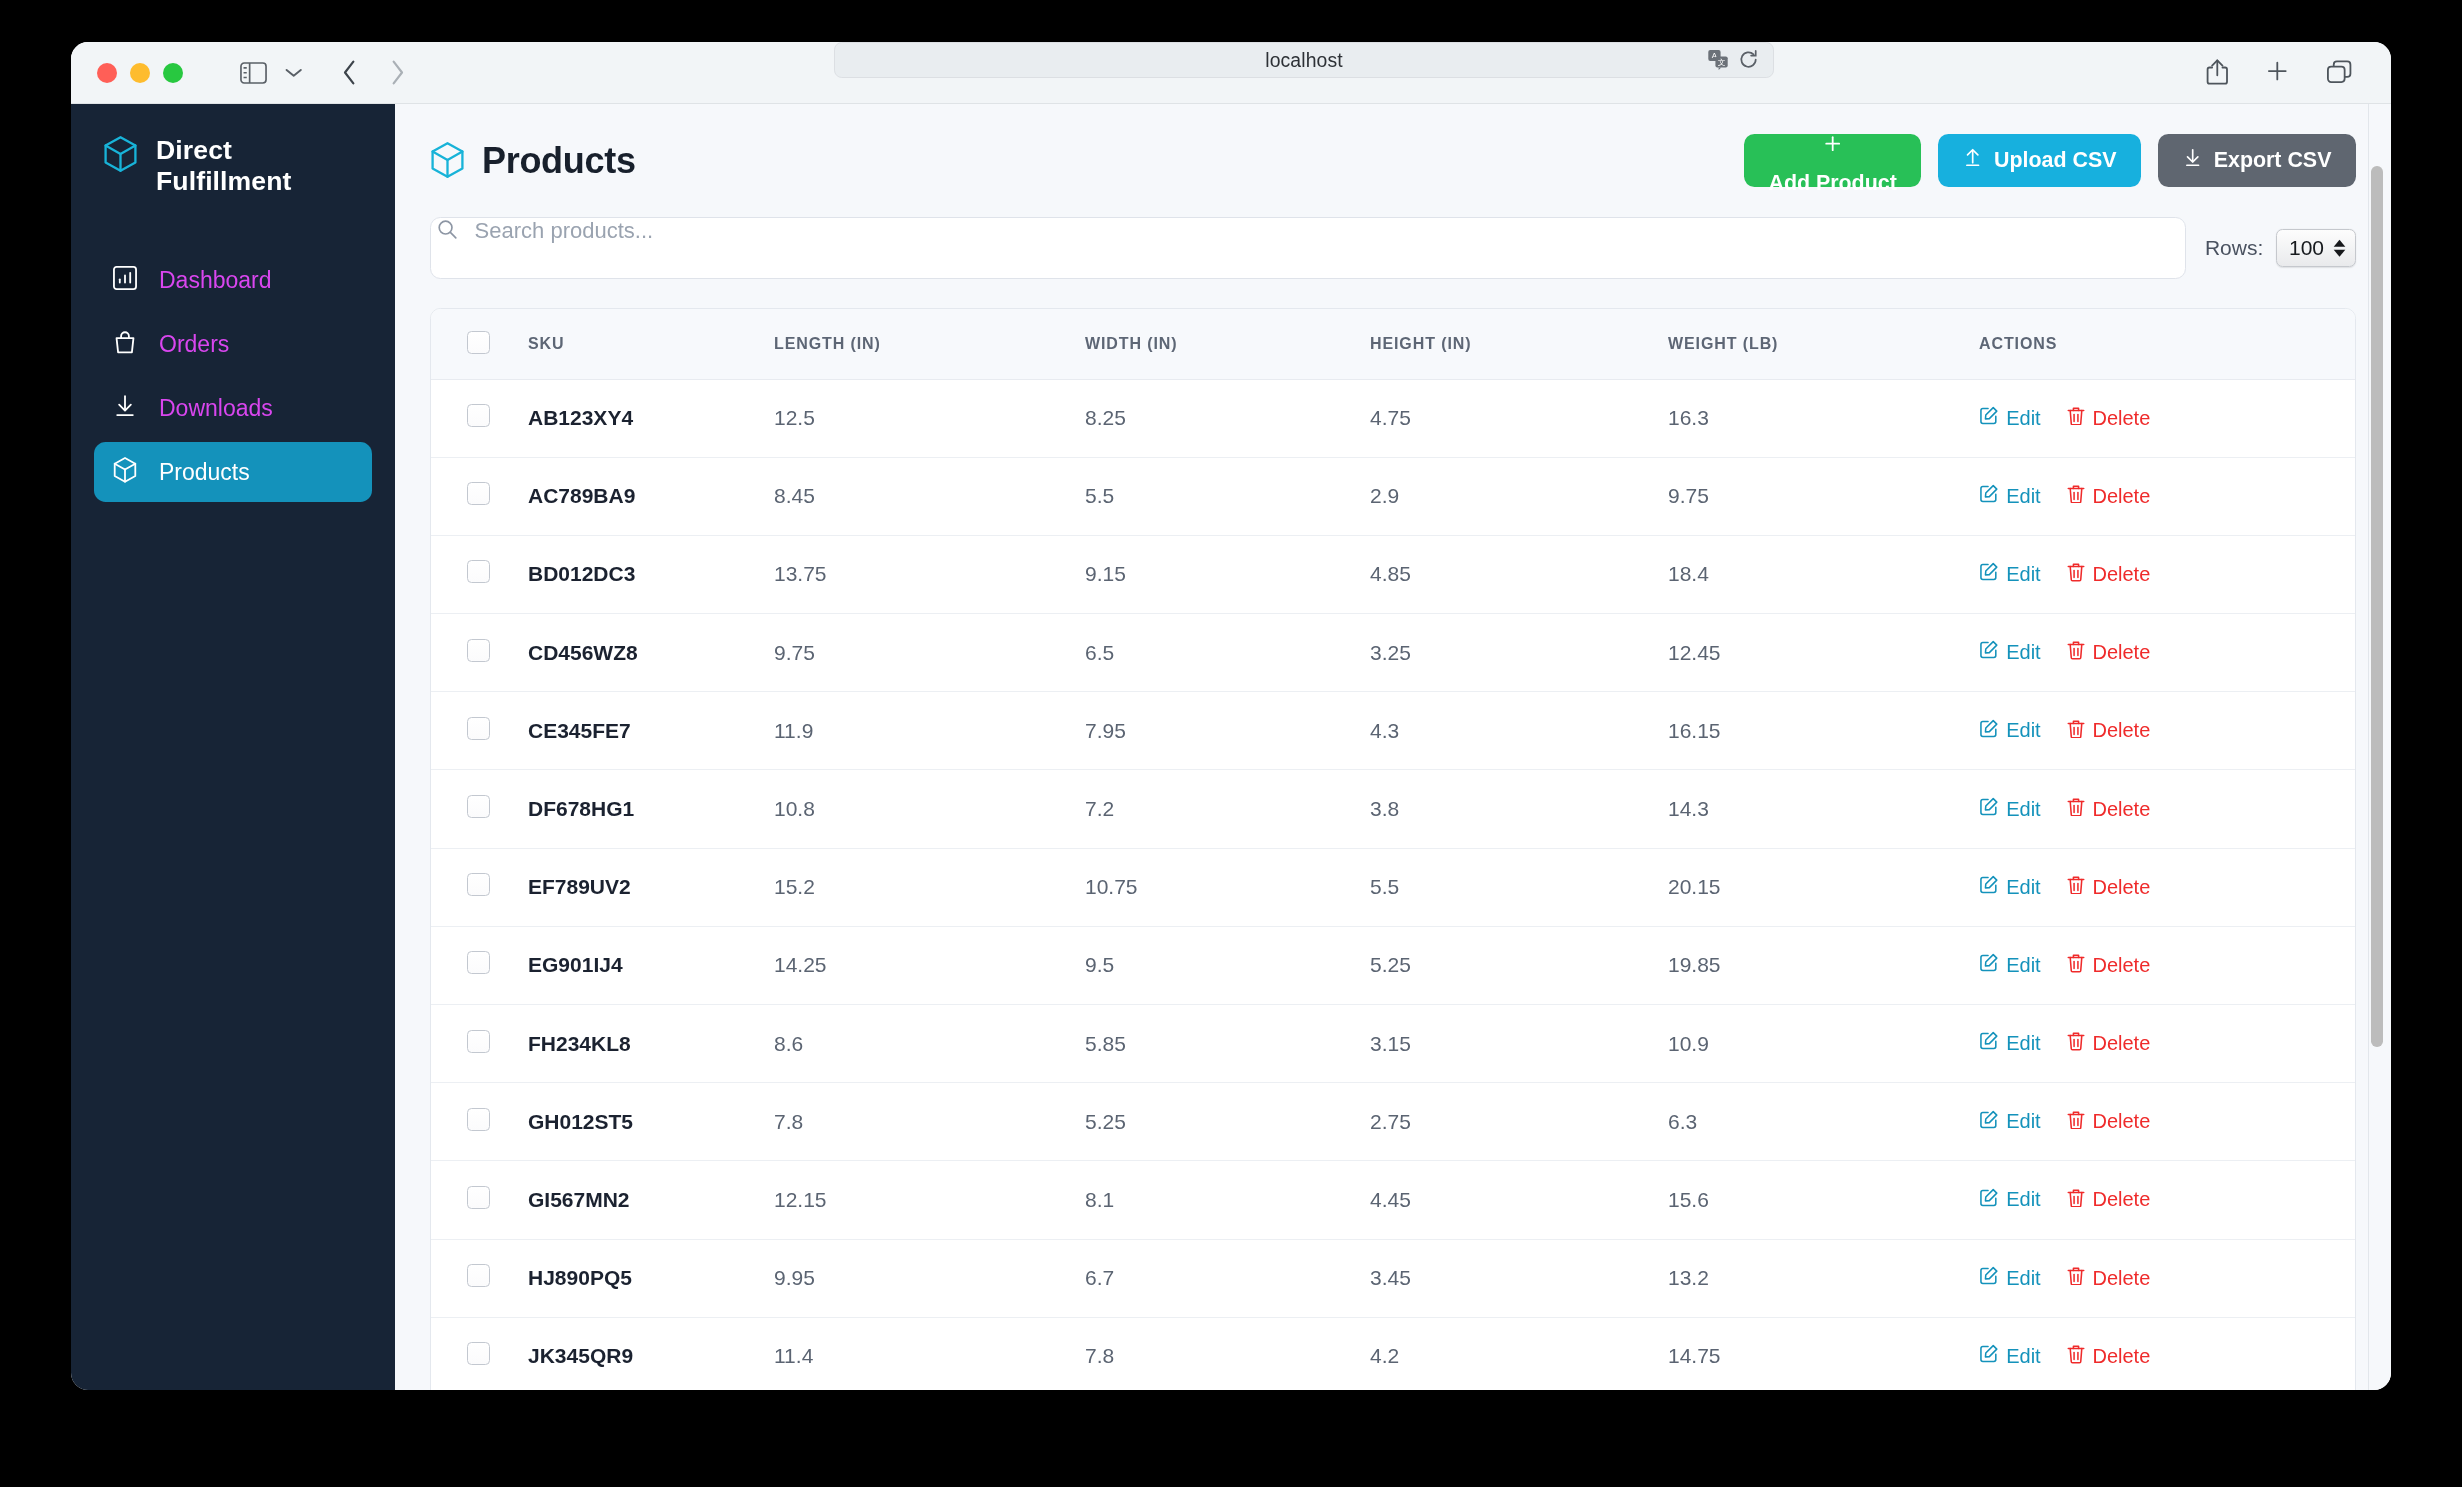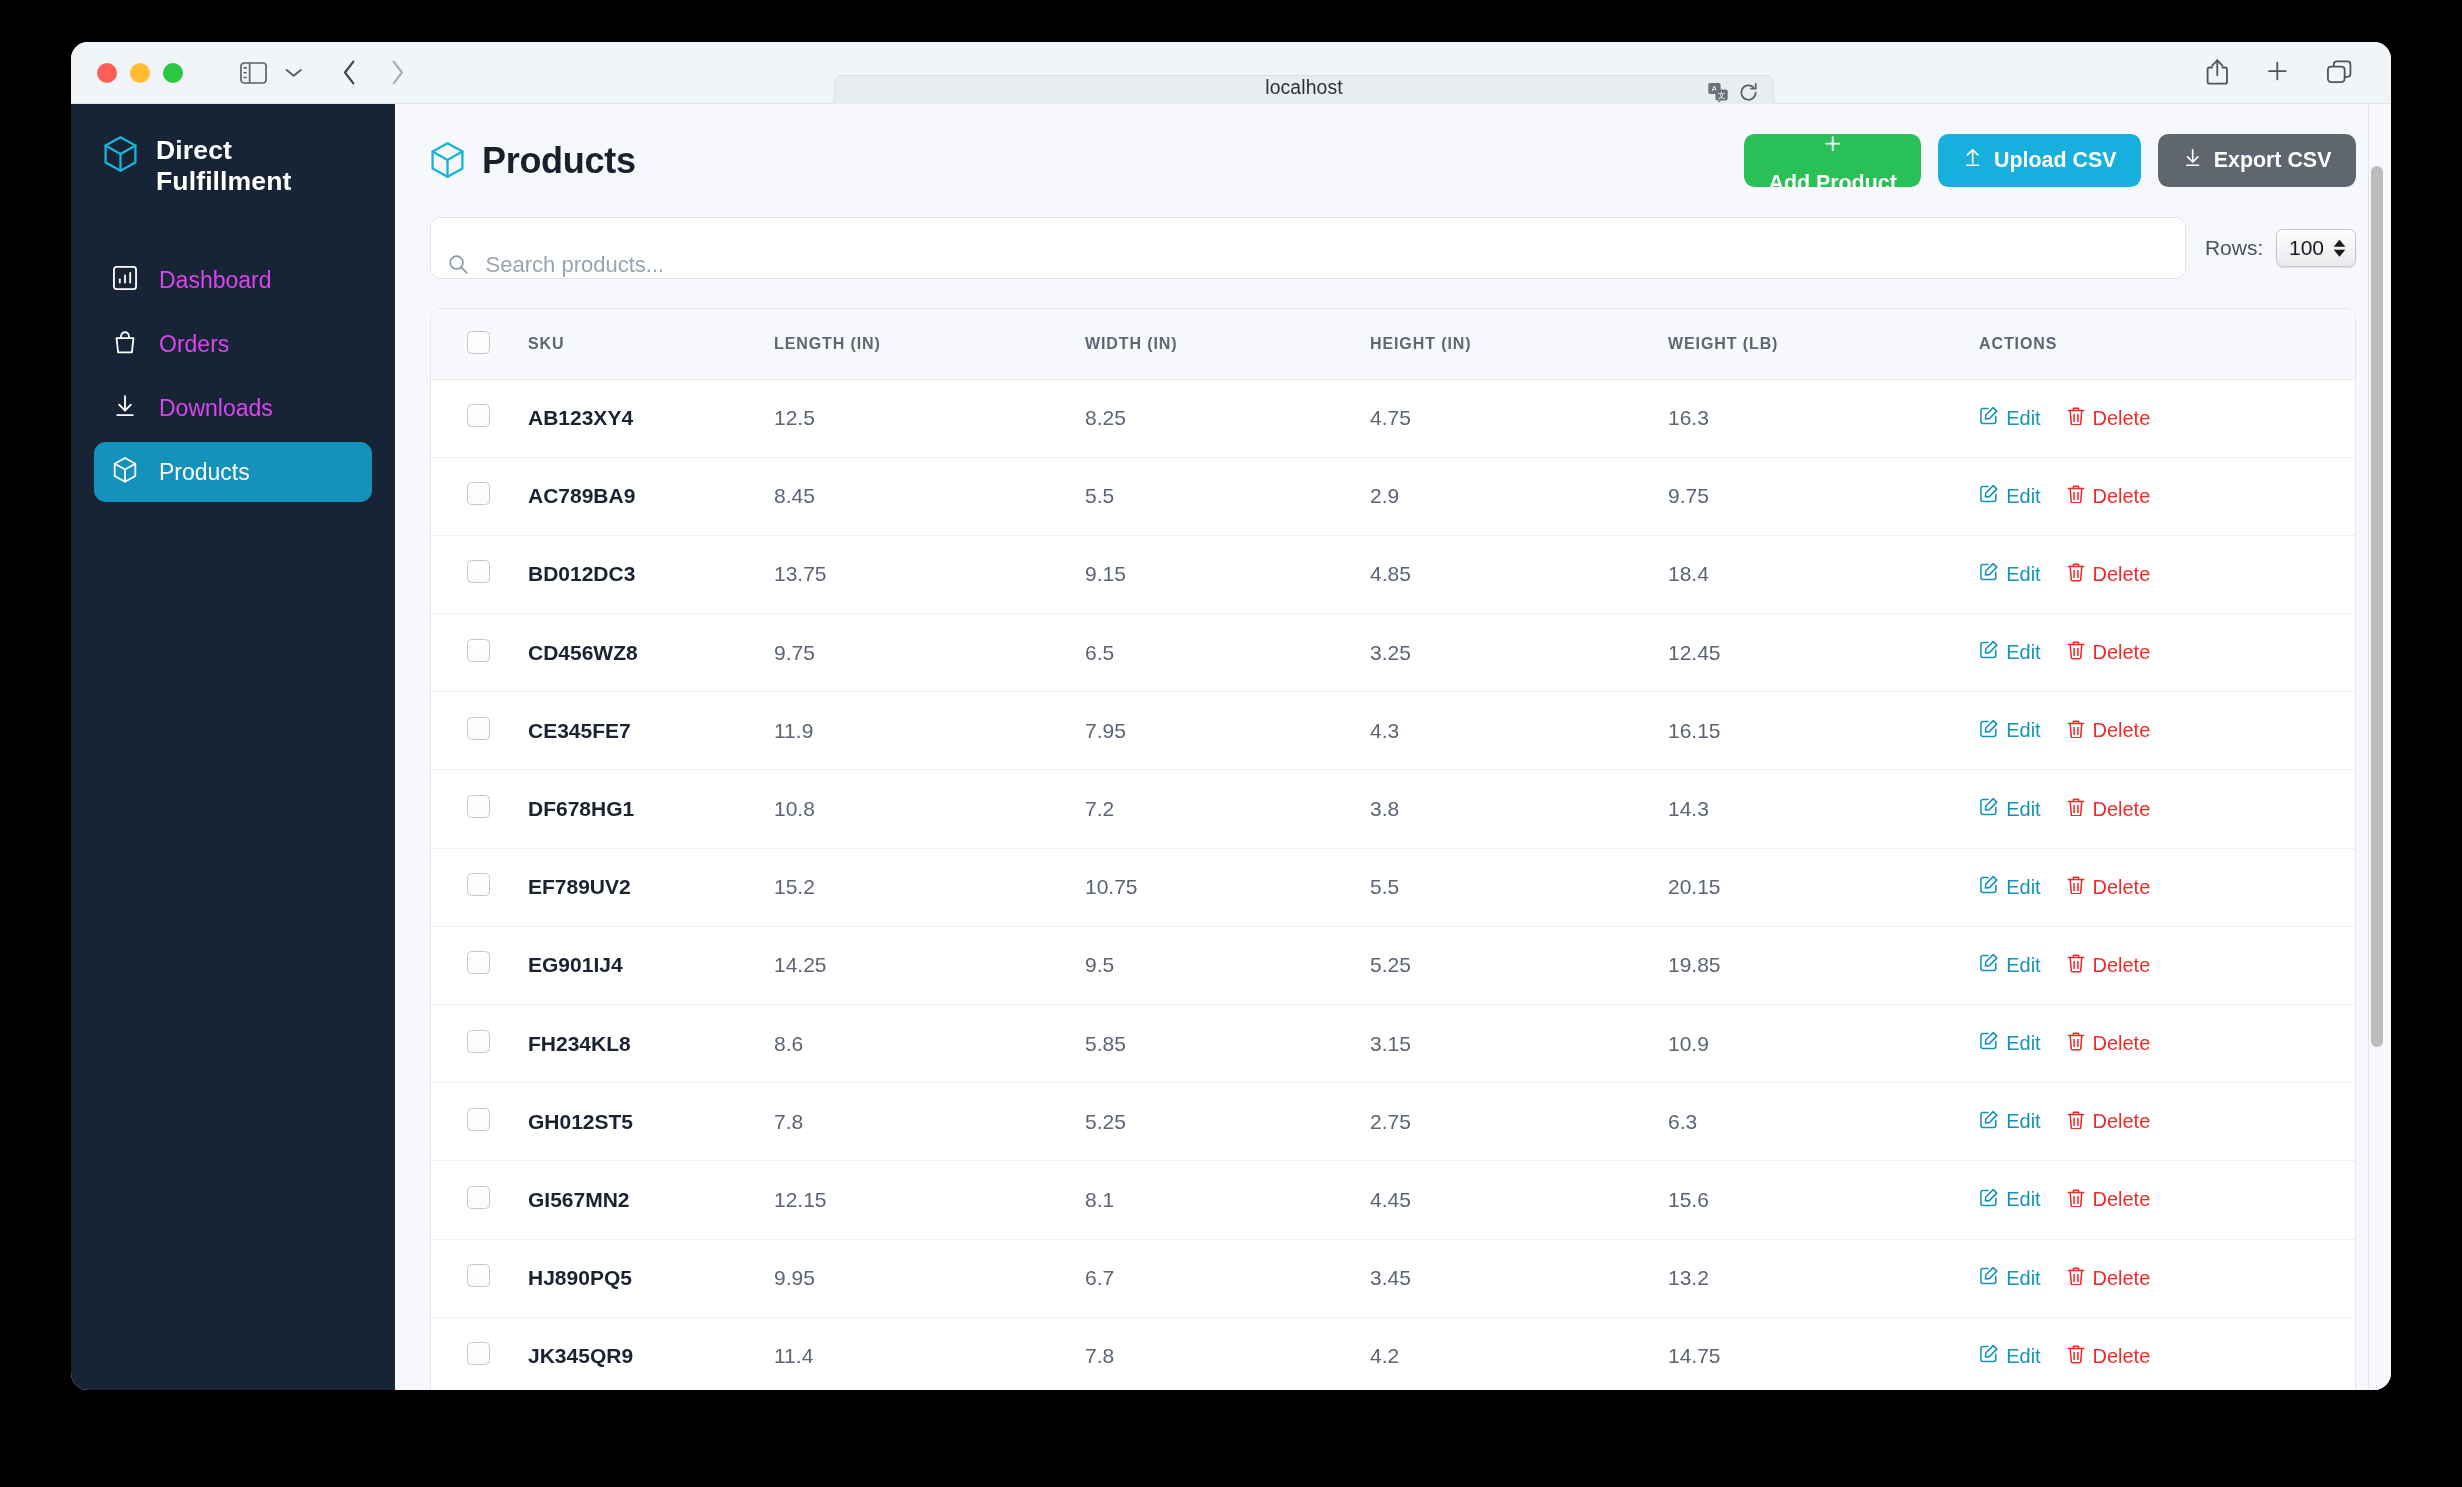--- a/index.html
+++ b/index.html
@@ -41,26 +41,26 @@
     color: #5a6067;
   }
   #sidebar-toggle { margin-left: 57px; }
   #sidebar-chevron { margin-left: 17px; }
   #nav-back { margin-left: 38px; }
   #nav-forward { margin-left: 31px; }
 
   
   #addressbar {
     position: absolute;
-    left: 763px; top: 33px;
+    left: 763px; top: 0;
     width: 940px; height: 36px;
     background: #e9edf0;
     border: 0.6px solid #dcdfe3;
     border-radius: 7.8px;
-    display: flex; justify-content: center;
+    display: flex; align-items: center; justify-content: center;
   }
   #url-text {
     font-size: 19.4px; color: #2d3136;
     letter-spacing: 0.1px;
   }
   #addr-right {
     position: absolute; right: 14.3px; top: 50%;
     transform: translateY(-50%);
     display: flex; align-items: center; gap: 9px;
   }
@@ -129,22 +129,22 @@
   .btn.blue  { background: #17b0de; }
   .btn.gray  { background: #5f6670; }
 
   
   #search-row { display: flex; align-items: center; gap: 19.4px; margin-bottom: 28.5px; }
   #search-box {
     flex: 1; height: 62px;
     background: #ffffff;
     border: 0.6px solid #dfe3ea;
     border-radius: 10.4px;
-    display: flex; align-items: flex-end;
-    padding: 0 16px; gap: 15.6px;
+    display: flex; align-items: flex-start;
+    padding: 0 5px; gap: 15.6px;
   }
   #search-placeholder { font-size: 22px; color: #9aa3b0; }
   #rows-wrap { display: flex; align-items: center; gap: 13px; }
   #rows-label { font-size: 21px; color: #4a5260; }
   #rows-select {
     height: 38px; min-width: 76px;
     background: linear-gradient(#fdfdfd,#e9eaec);
     border: 0.6px solid #c5c8cd;
     border-radius: 6.5px;
     display: flex; align-items: center; gap: 9px;

